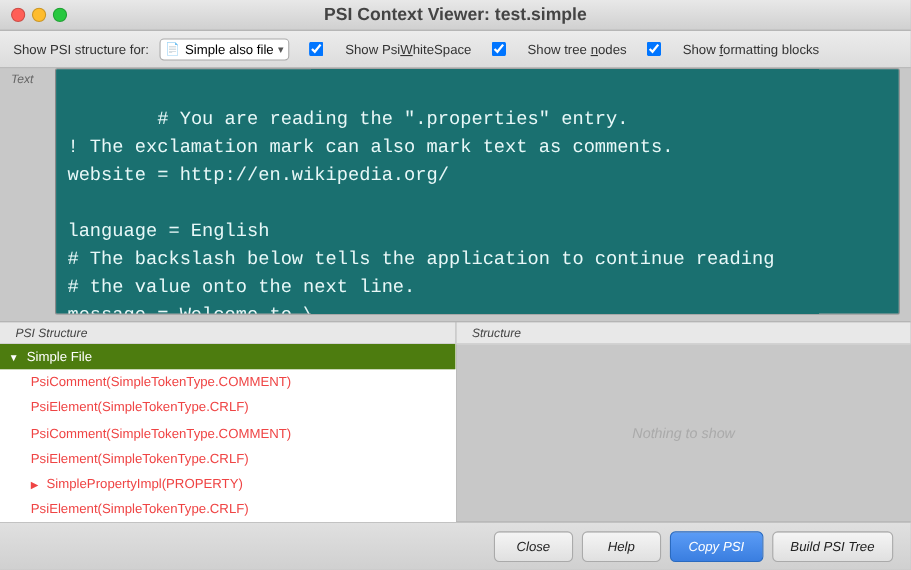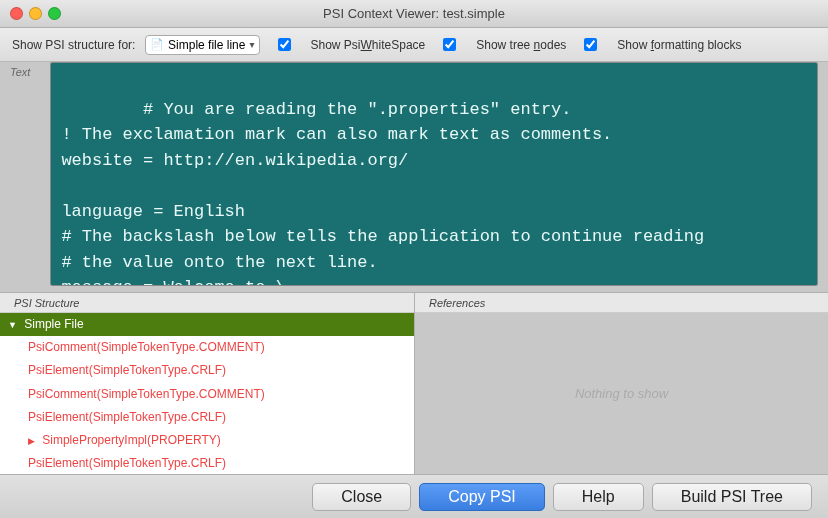--- a/index.html
+++ b/index.html
@@ -40,23 +40,23 @@
       border-radius: 50%;
       border: 1px solid rgba(0,0,0,0.2);
       display: inline-block;
     }
 
     .tb-close { background: #ff5f57; }
     .tb-min { background: #febc2e; }
     .tb-max { background: #28c840; }
 
     .title-text {
-      font-size: 13px;
+      font-size: 16px;
       color: #444;
-      font-weight: 400;
+      font-weight: 700;
     }
 
     .toolbar {
       background: linear-gradient(to bottom, #ececec, #dcdcdc);
       height: 34px;
       display: flex;
       align-items: center;
       padding: 0 12px;
       gap: 10px;
       border-bottom: 1px solid #b8b8b8;
@@ -246,31 +246,32 @@
       display: flex;
       align-items: center;
       justify-content: flex-end;
       padding: 0 16px;
       gap: 8px;
       flex-shrink: 0;
     }
 
     .footer-btn {
       height: 28px;
-      padding: 0 28px;
+      padding: 0 16px;
       border-radius: 5px;
       border: 1px solid #aaa;
       background: linear-gradient(to bottom, #f5f5f5, #e0e0e0);
-      font-size: 16px;
+      font-size: 12px;
       color: #222;
       cursor: pointer;
       min-width: 72px;
       display: flex;
       align-items: center;
       justify-content: center;
+      font-style: italic;
     }
 
     .footer-btn.primary {
       background: linear-gradient(to bottom, #5b9cf6, #3a7ee0);
       color: white;
       border-color: #2a6abf;
       font-weight: 500;
     }
   </style>
 </head>
@@ -282,21 +283,21 @@
     <span class="tb-btn tb-min"></span>
     <span class="tb-btn tb-max"></span>
   </div>
   <span class="title-text">PSI Context Viewer: test.simple</span>
 </div>
 
 <div class="toolbar">
   <span class="toolbar-label">Show PSI structure for:</span>
   <div class="toolbar-select-wrap">
     <span class="toolbar-select-icon">📄</span>
-    <span style="font-size:12px;">Simple file line</span>
+    <span style="font-size:12px;">Simple also file</span>
     <span style="font-size:10px;color:#555;">▾</span>
   </div>
 
   <div class="toolbar-checkbox-group">
     <input type="checkbox" checked="" style="">
     <label class="toolbar-checkbox-label">
       Show Psi<span class="underline">W</span>hiteSpace
     </label>
   </div>
 
@@ -363,27 +364,27 @@
           <span style="font-size:9px;margin-right:4px;">▶</span>
           <span>SimplePropertyImpl(PROPERTY)</span>
         </div>
         <div class="tree-item level-1">
           <span>PsiElement(SimpleTokenType.CRLF)</span>
         </div>
       </div>
     </div>
 
     <div class="references-panel">
-      <div class="panel-header">References</div>
+      <div class="panel-header">Structure</div>
       <div class="references-content">
         <span>Nothing to show</span>
       </div>
     </div>
 
   </div>
 </div>
 
 <div class="footer">
   <button class="footer-btn">Close</button>
+  <button class="footer-btn">Help</button>
   <button class="footer-btn primary">Copy PSI</button>
-  <button class="footer-btn">Help</button>
   <button class="footer-btn">Build PSI Tree</button>
 </div>
 
 </body></html>

